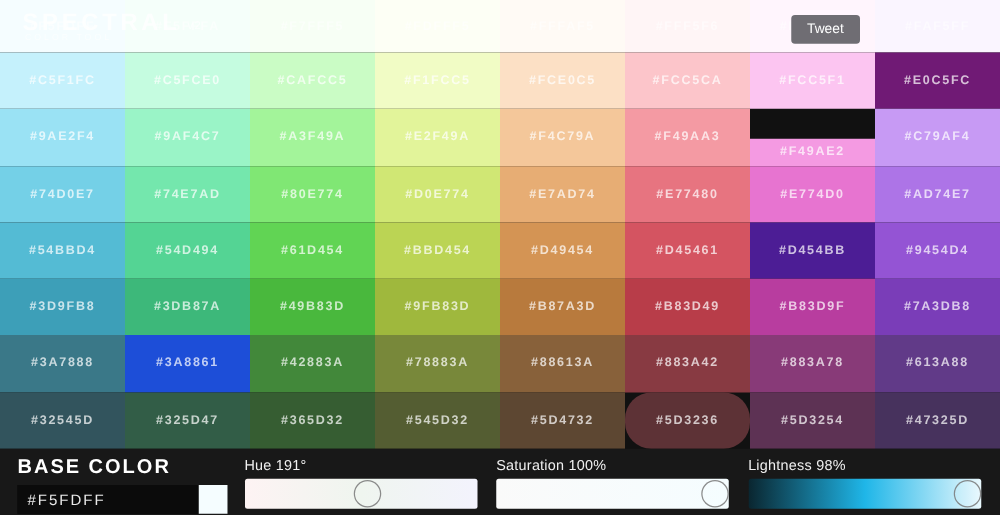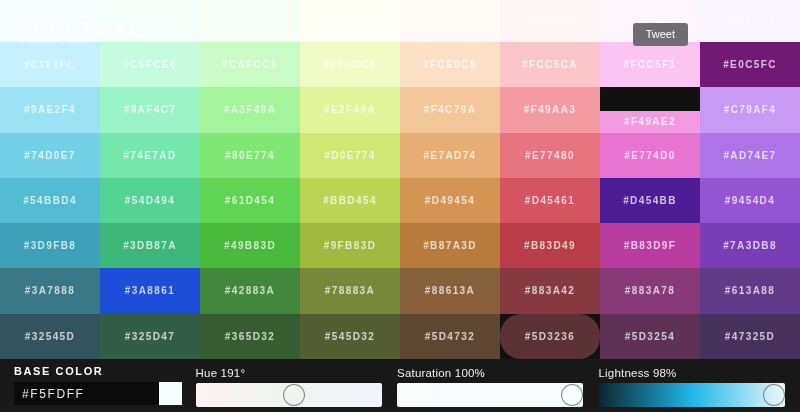--- a/index.html
+++ b/index.html
@@ -26,21 +26,21 @@
     font-weight:bold;
     letter-spacing:1.4px;
     color:rgba(255,255,255,0.72);
     white-space:nowrap;
     user-select:none;
   }
   .row-top .hex { color:rgba(255,255,255,0.55); }
 
   
   #header {
-    position:absolute; left:0; top:16px; width:704px; height:42px;
+    position:absolute; left:0; top:5px; width:704px; height:42px;
     display:flex; align-items:center;
     pointer-events:none;
   }
   #logo {
     position:absolute; left:18px; top:4px;
     color:rgba(255,255,255,0.80);
     font-size:19px; font-weight:bold; letter-spacing:3px;
     line-height:1;
   }
   #logo-sub {
@@ -87,21 +87,21 @@
 
   
   #controls {
     position:absolute; left:0; bottom:0; width:800px; height:53px;
     background:#181818;
     display:flex; align-items:center;
   }
   .ctl { position:relative; height:53px; }
   #ctl-base { width:196px; padding-left:14px; padding-top:6px; }
   .ctl-label {
-    color:#ffffff; font-size:11px; letter-spacing:1.6px;
+    color:#ffffff; font-size:16px; letter-spacing:1.6px;
     font-weight:bold; margin-bottom:5px;
   }
   #base-row {
     display:flex; align-items:stretch;
     width:168px; height:23px;
     background:#0b0b0b;
   }
   #base-hex {
     flex:1;
     color:#e9e9e9; font-size:12px; letter-spacing:1.6px;
@@ -153,21 +153,21 @@
       </div>
       <div class="swatch row-top" style="background: rgb(255, 245, 246);">
         <span class="hex">#FFF5F6</span>
       </div>
       <div class="swatch row-top" style="background: rgb(255, 245, 253);">
         <span class="hex">#FFF5FD</span>
       </div>
       <div class="swatch row-top" style="background: rgb(250, 245, 255);">
         <span class="hex">#FAF5FF</span>
       </div>
-      <div class="swatch" style="background: rgb(197, 241, 252); font-family: Liberation Serif, serif;">
+      <div class="swatch" style="background: rgb(197, 241, 252);">
         <span class="hex">#C5F1FC</span>
       </div>
       <div class="swatch" style="background: rgb(197, 252, 224);">
         <span class="hex">#C5FCE0</span>
       </div>
       <div class="swatch" style="background: rgb(202, 252, 197);">
         <span class="hex">#CAFCC5</span>
       </div>
       <div class="swatch" style="background: rgb(241, 252, 197);">
         <span class="hex">#F1FCC5</span>

